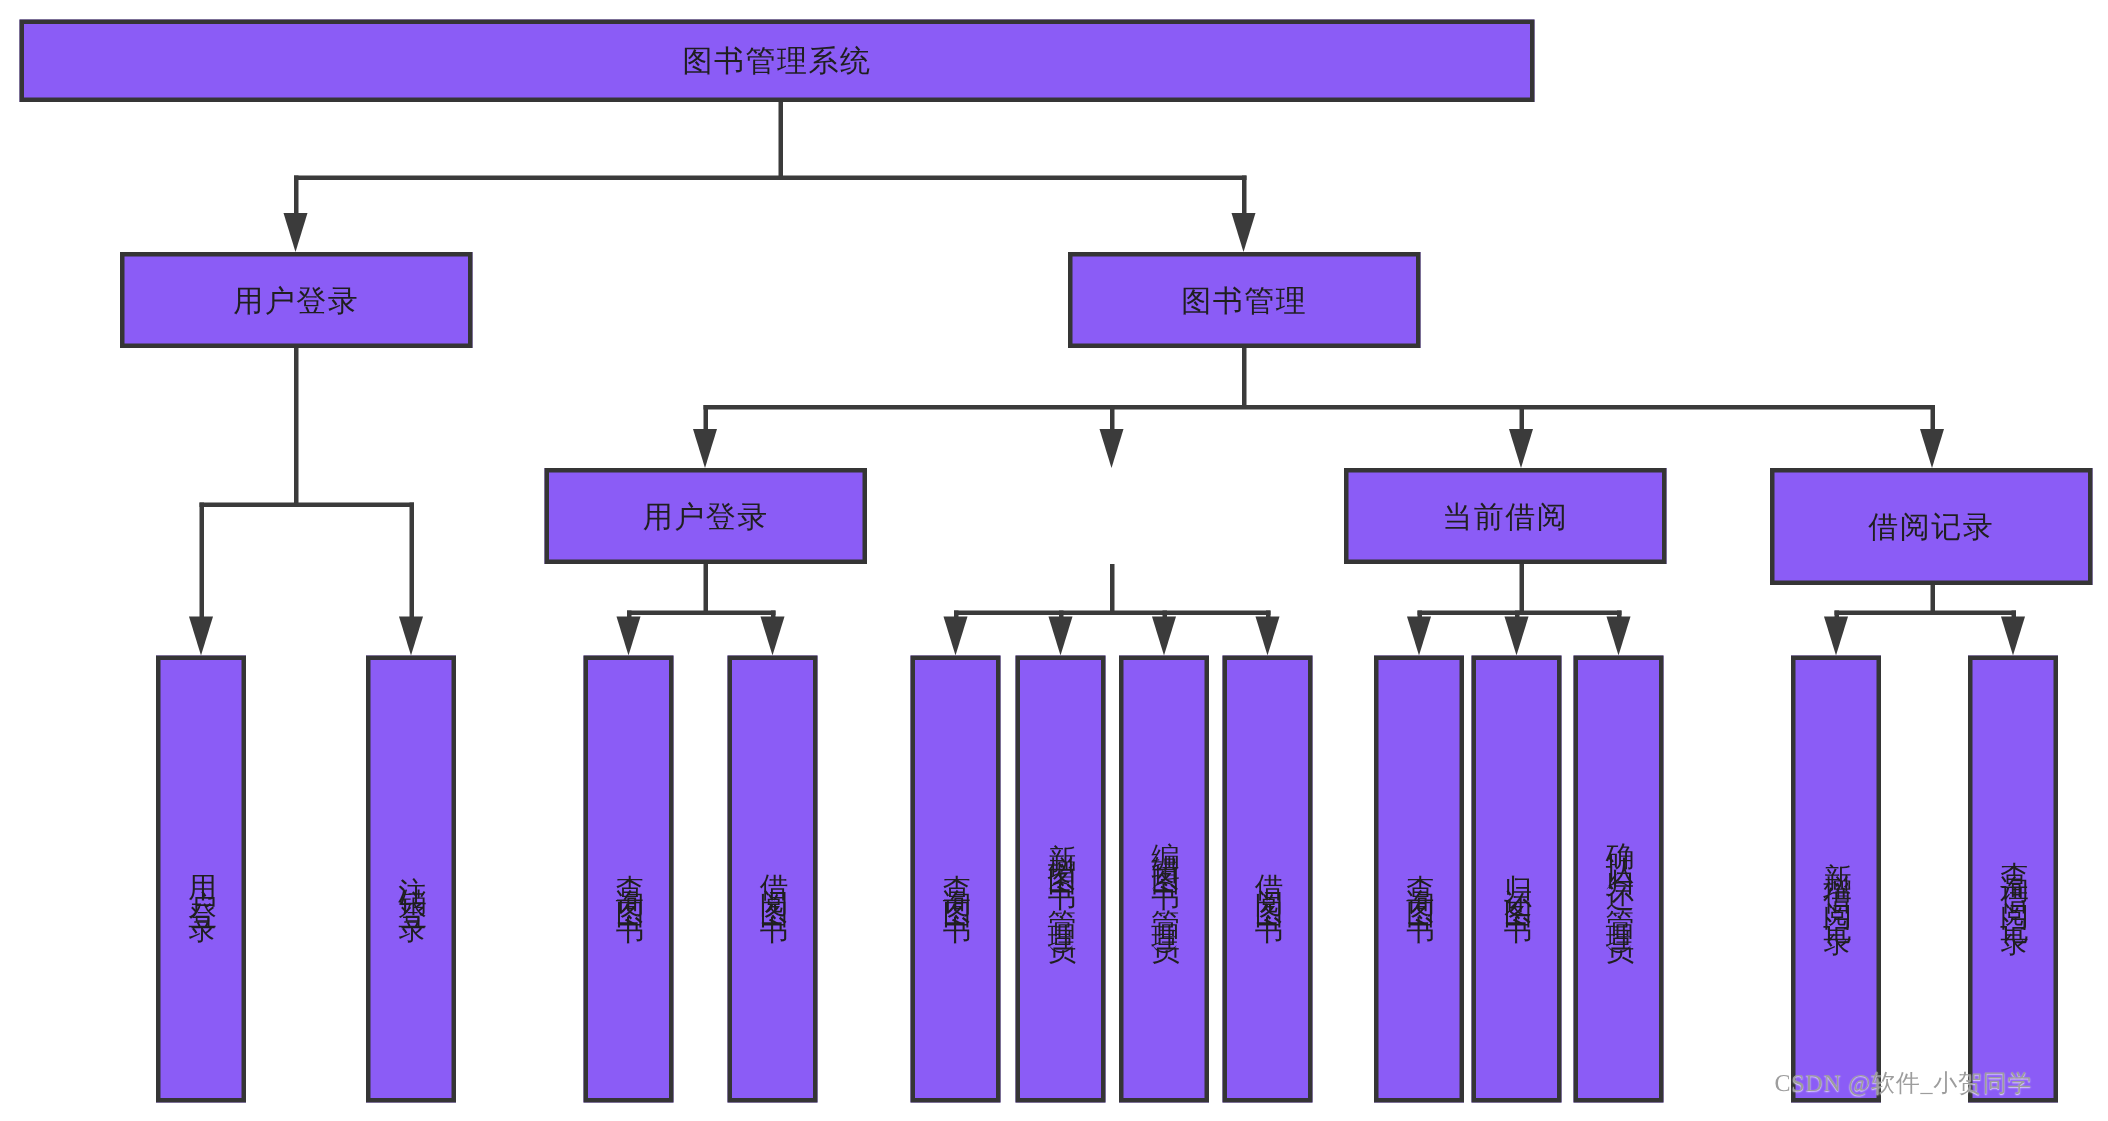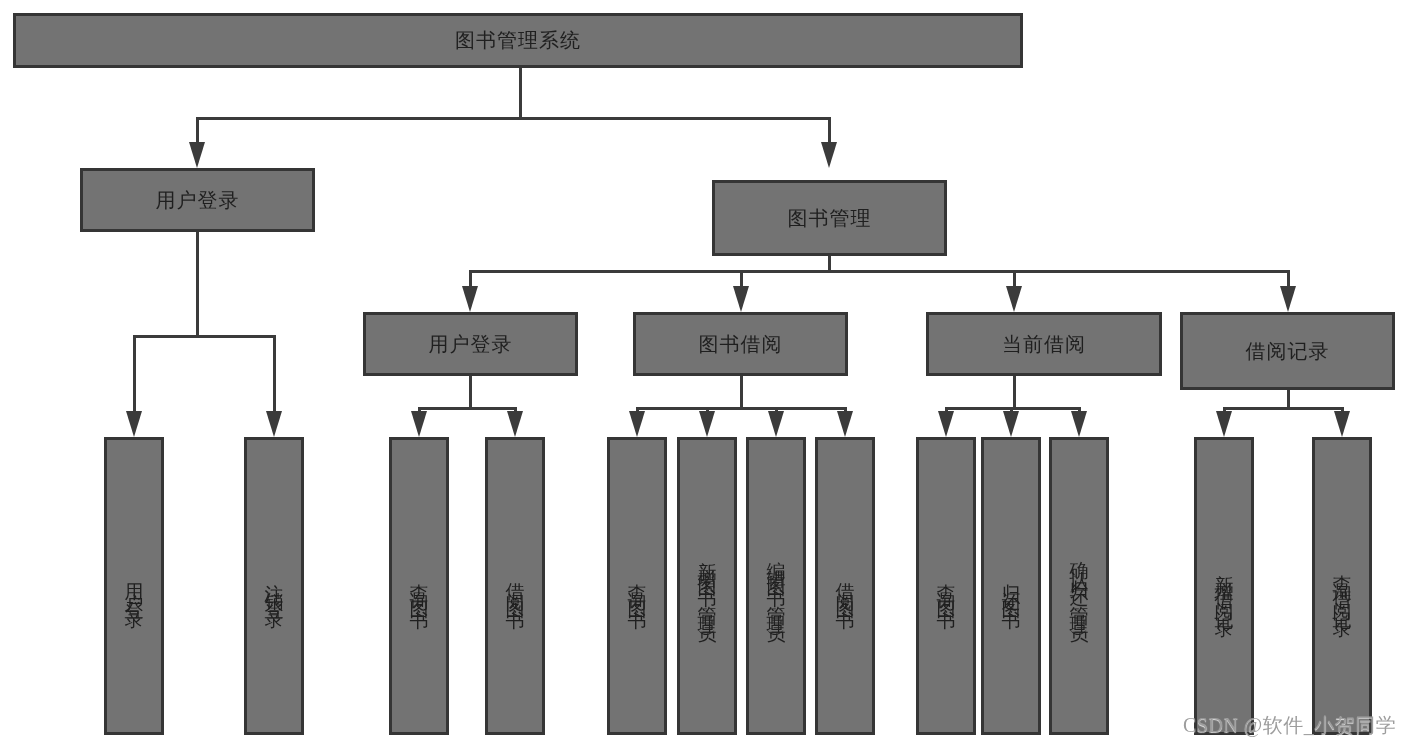--- a/index.html
+++ b/index.html
@@ -13,39 +13,39 @@
   body{
     width:1405px;height:747px;background:var(--background);
     font-family:"Liberation Serif","DejaVu Serif",serif;
     color:var(--text);
     position:relative;overflow:hidden;
   }
   .stage{position:absolute;left:0;top:0;width:1405px;height:747px;}
   .box{
     position:absolute;box-sizing:border-box;
     border:3px solid var(--box-border);
-    background:#737373;
+    background:#8b5cf6;
     display:flex;align-items:center;justify-content:center;
     z-index:2;
   }
   .box span{font-size:20px;letter-spacing:1px;white-space:nowrap;}
   .leaf span{
     writing-mode:vertical-rl;text-orientation:mixed;
     font-size:19px;letter-spacing:9px;white-space:nowrap;
   }
   .ln{position:absolute;background:var(--line);z-index:1;}
   .ar{
     position:absolute;width:0;height:0;z-index:1;
     border-left:8px solid transparent;
     border-right:8px solid transparent;
     border-top:26px solid var(--line);
   }
   .watermark{
     position:absolute;left:1183px;top:712px;z-index:5;
-    font-size:20px;color:var(--watermark);
+    font-size:16px;color:var(--watermark);
     text-shadow:0 1px 1px rgba(255,255,255,.85);
     white-space:nowrap;letter-spacing:0.5px;
   }
 </style>
 </head>
 <body>
 
 <div class="stage">
 
   <div class="box" style="left:13px;top:13px;width:1010px;height:55px">
@@ -55,42 +55,39 @@
   <div class="ln" style="left:518.5px;top:68px;width:3px;height:50px"></div>
   <div class="ln" style="left:195.5px;top:116.5px;width:635px;height:3px"></div>
   <div class="ln" style="left:195.5px;top:116.5px;width:3px;height:27px"></div>
   <div class="ln" style="left:827.5px;top:116.5px;width:3px;height:27px"></div>
   <div class="ar" style="left:189px;top:142px"></div>
   <div class="ar" style="left:821px;top:142px"></div>
 
   <div class="box" style="left:80px;top:168px;width:235px;height:64px">
     <span>用户登录</span>
   </div>
-  <div class="box" style="left:712px;top:180px;width:235px;height:76px">
+  <div class="box" style="left:712px;top:168px;width:235px;height:64px">
     <span>图书管理</span>
   </div>
 
   <div class="ln" style="left:827.5px;top:232px;width:3px;height:40px"></div>
   <div class="ln" style="left:468.5px;top:269.5px;width:821px;height:3px"></div>
   <div class="ln" style="left:469px;top:269.5px;width:3px;height:20px"></div>
   <div class="ln" style="left:739.5px;top:269.5px;width:3px;height:20px"></div>
   <div class="ln" style="left:1012.5px;top:269.5px;width:3px;height:20px"></div>
   <div class="ln" style="left:1286.5px;top:269.5px;width:3px;height:20px"></div>
   <div class="ar" style="left:462px;top:286px"></div>
   <div class="ar" style="left:733px;top:286px"></div>
   <div class="ar" style="left:1006px;top:286px"></div>
   <div class="ar" style="left:1280px;top:286px"></div>
 
   <div class="box" style="left:363px;top:312px;width:215px;height:64px">
     <span>用户登录</span>
   </div>
-  <div class="box" style="left:633px;top:312px;width:215px;height:64px">
-    <span>图书借阅</span>
-  </div>
-  <div class="box" style="left:926px;top:312px;width:236px;height:64px">
+  <div class="box" style="left:896px;top:312px;width:215px;height:64px">
     <span>当前借阅</span>
   </div>
   <div class="box" style="left:1180px;top:312px;width:215px;height:78px">
     <span>借阅记录</span>
   </div>
 
   <div class="ln" style="left:195.5px;top:232px;width:3px;height:106px"></div>
   <div class="ln" style="left:132.5px;top:335px;width:143px;height:3px"></div>
   <div class="ln" style="left:132.5px;top:335px;width:3px;height:80px"></div>
   <div class="ln" style="left:272.5px;top:335px;width:3px;height:80px"></div>

